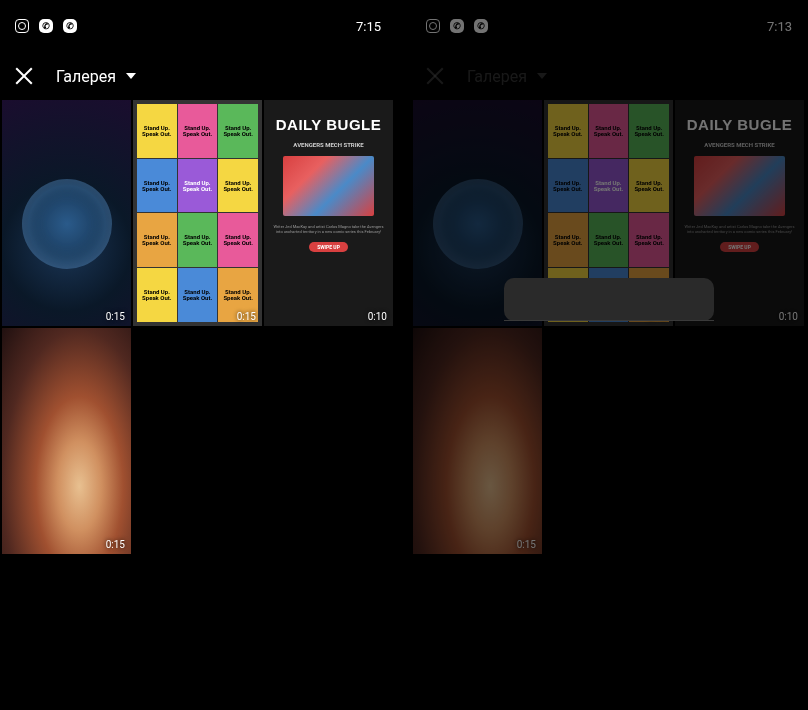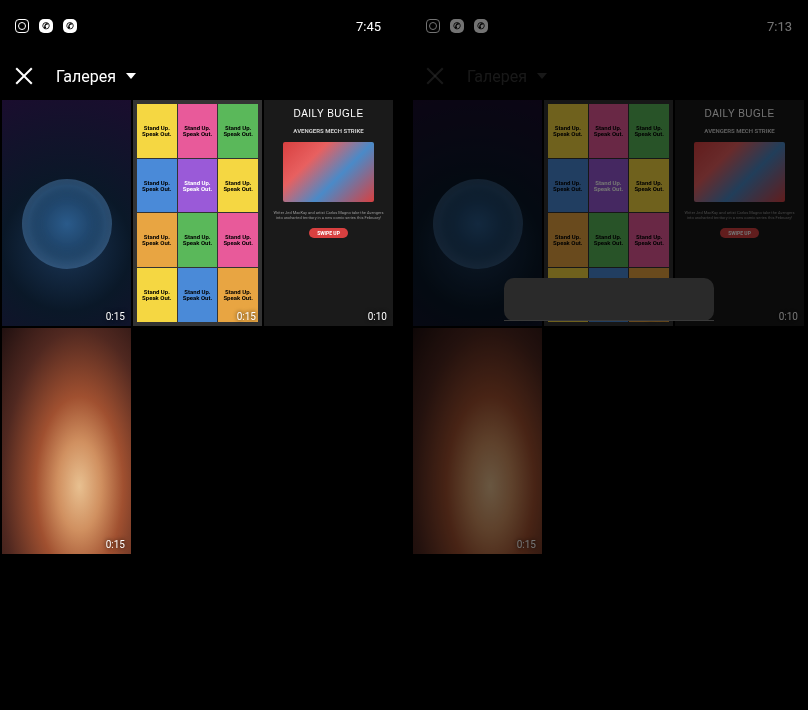--- a/index.html
+++ b/index.html
@@ -179,25 +179,25 @@
     .thumb-3 {
       background: #1a1a1a;
       padding: 8px;
       display: flex;
       flex-direction: column;
       align-items: center;
       gap: 4px;
     }
     .bugle-logo {
       color: #fff;
-      font-weight: 400;
-      font-size: 10px;
+      font-weight: 700;
+      font-size: 15px;
       font-family: Impact, Arial;
       letter-spacing: 0.5px;
-      margin-top: 0;
+      margin-top: 8px;
     }
     .bugle-sub {
       color: #ccc;
       font-size: 6px;
       font-weight: bold;
       margin-top: 4px;
     }
     .bugle-img {
       width: 80%;
       height: 60px;
@@ -307,21 +307,21 @@
       <div class="status-icon">
           <div class="ig-icon"></div>
         </div>
       <div class="status-icon">
           <div class="viber-icon">✆</div>
         </div>
       <div class="status-icon">
           <div class="viber-icon">✆</div>
         </div>
     </div>
-    <div class="time">7:45</div>
+    <div class="time">7:15</div>
   </div>
   <div class="header">
     <div class="close-btn">
         <div class="close-x"></div>
       </div>
     <div class="gallery-dropdown">
       <span class="gallery-label">Галерея</span>
       <span class="chevron"></span>
     </div>
   </div>

